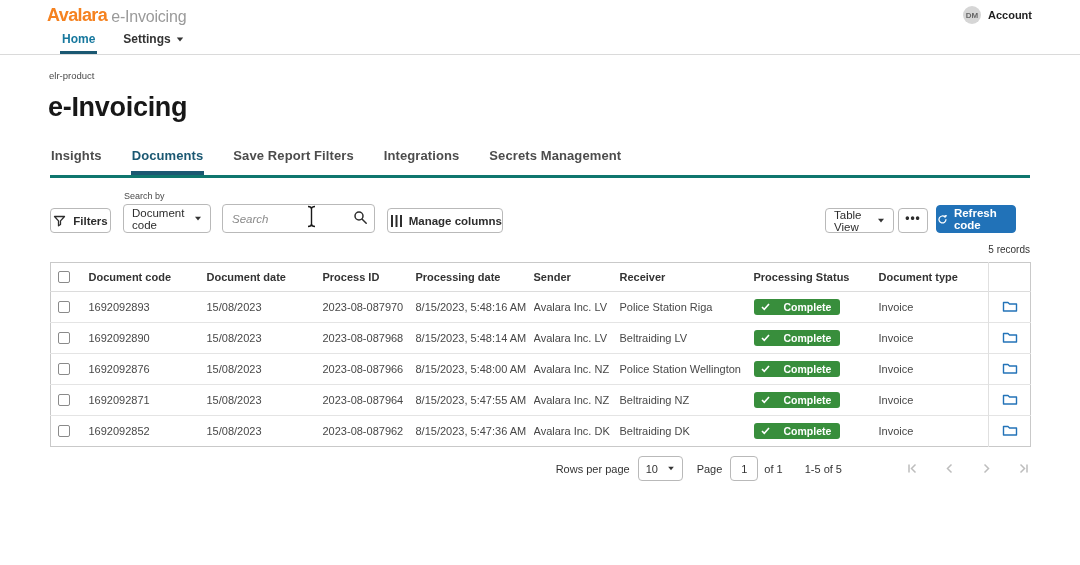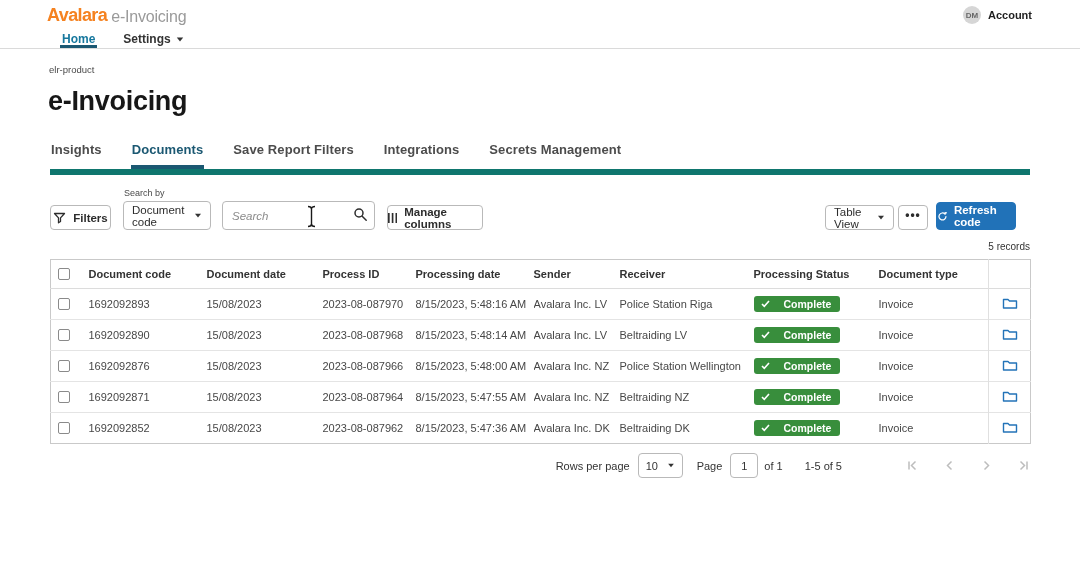--- a/index.html
+++ b/index.html
@@ -12,48 +12,48 @@
   .app-header { display:flex; align-items:center; height:26px; padding:4px 48px 0 47px; }
   .logo { display:flex; align-items:flex-end; }
   .logo-brand { color:#F58220; font-size:18px; font-weight:700; letter-spacing:-0.6px; }
   .logo-product { color:#9a9a9a; font-size:16px; margin-left:4px; font-weight:400; letter-spacing:-0.2px; }
   .account { margin-left:auto; display:flex; align-items:center; gap:7px; cursor:pointer; }
   .avatar { width:18px; height:18px; border-radius:50%; background:#d6d6d6; color:#666;
     font-size:8px; font-weight:700; display:flex; align-items:center; justify-content:center; }
   .account-label { font-size:11px; font-weight:700; color:#1f1f1f; }
   
   .main-nav { display:flex; gap:24px; padding-left:60px; border-bottom:1px solid #dadada; margin-top:2px; }
-  .nav-item { font-size:12px; font-weight:700; color:#333; padding:4px 2px 2px; cursor:pointer;
+  .nav-item { font-size:12px; font-weight:700; color:#333; padding:4px 2px 8px; cursor:pointer;
     display:flex; align-items:center; gap:5px; }
   .nav-item.active { color:#17789E; box-shadow: inset 0 -3px 0 #1B5872; }
   .caret-down { width:0; height:0; border-left:4px solid transparent; border-right:4px solid transparent;
     border-top:5px solid #333; display:inline-block; }
   
   .breadcrumb { margin:15px 0 0 49px; font-size:9.5px; color:#4a4a4a; }
   .page-title { margin:11px 0 0 48px; font-size:27px; font-weight:700; color:#171717; letter-spacing:-0.3px; }
   
-  .tabs { display:flex; gap:28px; margin:25px 50px 0; border-bottom:6px solid #0f766e; }
+  .tabs { display:flex; gap:28px; margin:25px 50px 0; border-bottom:3px solid #0f766e; }
   .tab { font-size:13px; font-weight:700; color:#4c4c4c; padding:0 1px 12px; cursor:pointer; letter-spacing:0.1px; }
   .tab.active { color:#1B5872; box-shadow: inset 0 -4px 0 #1B5872; }
   
   .toolbar { position:relative; margin:11px 50px 0; height:44px; }
   .btn { position:absolute; bottom:0; background:#fff; border:1px solid #b9b9b9; border-radius:4px;
     display:flex; align-items:center; justify-content:center; gap:7px; font-size:11.5px; font-weight:700;
     color:#2d2d2d; cursor:pointer; }
   .btn-filters { left:0; width:61px; height:25px; }
   .field-label { position:absolute; left:74px; top:2px; font-size:9px; color:#4a4a4a; }
   .dropdown { position:absolute; bottom:0; background:#fff; border:1px solid #b9b9b9; border-radius:4px;
     display:flex; align-items:center; font-size:11.5px; color:#2d2d2d; cursor:pointer; padding:0 8px; }
   .dd-searchby { left:73px; width:88px; height:29px; justify-content:space-between; }
   .search-wrap { position:absolute; left:172px; bottom:0; width:153px; height:29px; }
   .search-input { width:100%; height:100%; border:1px solid #b9b9b9; border-radius:4px; padding:0 28px 0 9px;
     font-size:11.5px; font-style:italic; color:#333; font-family:"Liberation Sans", sans-serif; outline:none; }
   .search-input::placeholder { color:#8a8a8a; font-style:italic; }
   .search-icon-box { position:absolute; right:7px; top:6px; }
-  .btn-manage { left:337px; width:96px; height:25px; }
+  .btn-manage { left:337px; width:116px; height:25px;justify-content:flex-end; }
   .dd-tableview { left:775px; width:69px; height:25px; justify-content:space-between; }
   .btn-more { left:848px; width:30px; height:25px; font-size:12px; letter-spacing:1px; padding-bottom:6px; }
   .btn-refresh { left:886px; width:80px; height:28px; background:#2172B8; border:1px solid #2172B8;
     color:#fff; font-size:11.5px; gap:6px; }
   
   .records-summary { margin:11px 50px 0; text-align:right; font-size:10px; color:#333; }
   
   .doc-table { margin:7px 50px 0; width:980px; border-collapse:collapse; table-layout:fixed;
     border:1px solid #c9c9c9; font-size:11px; }
   .doc-table th { text-align:left; font-weight:700; color:#333; height:29px; padding:0 6px 0 0; }

